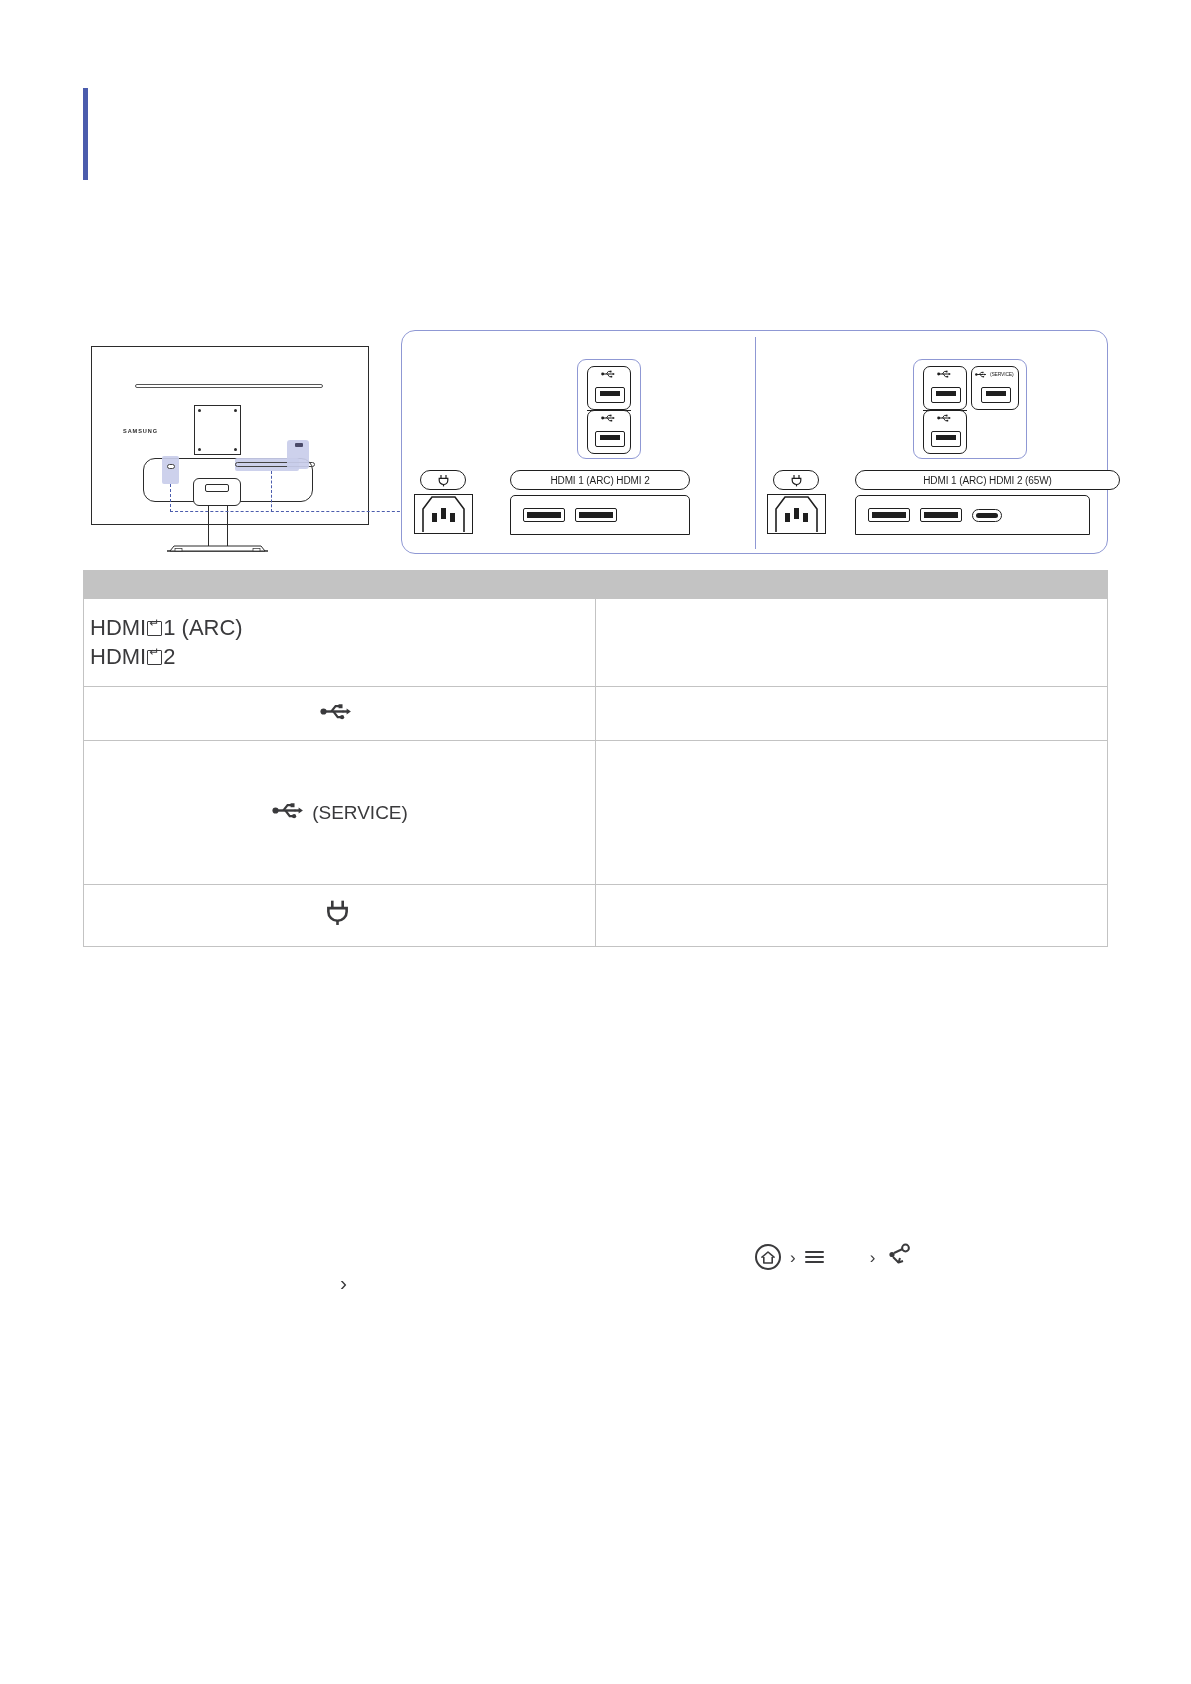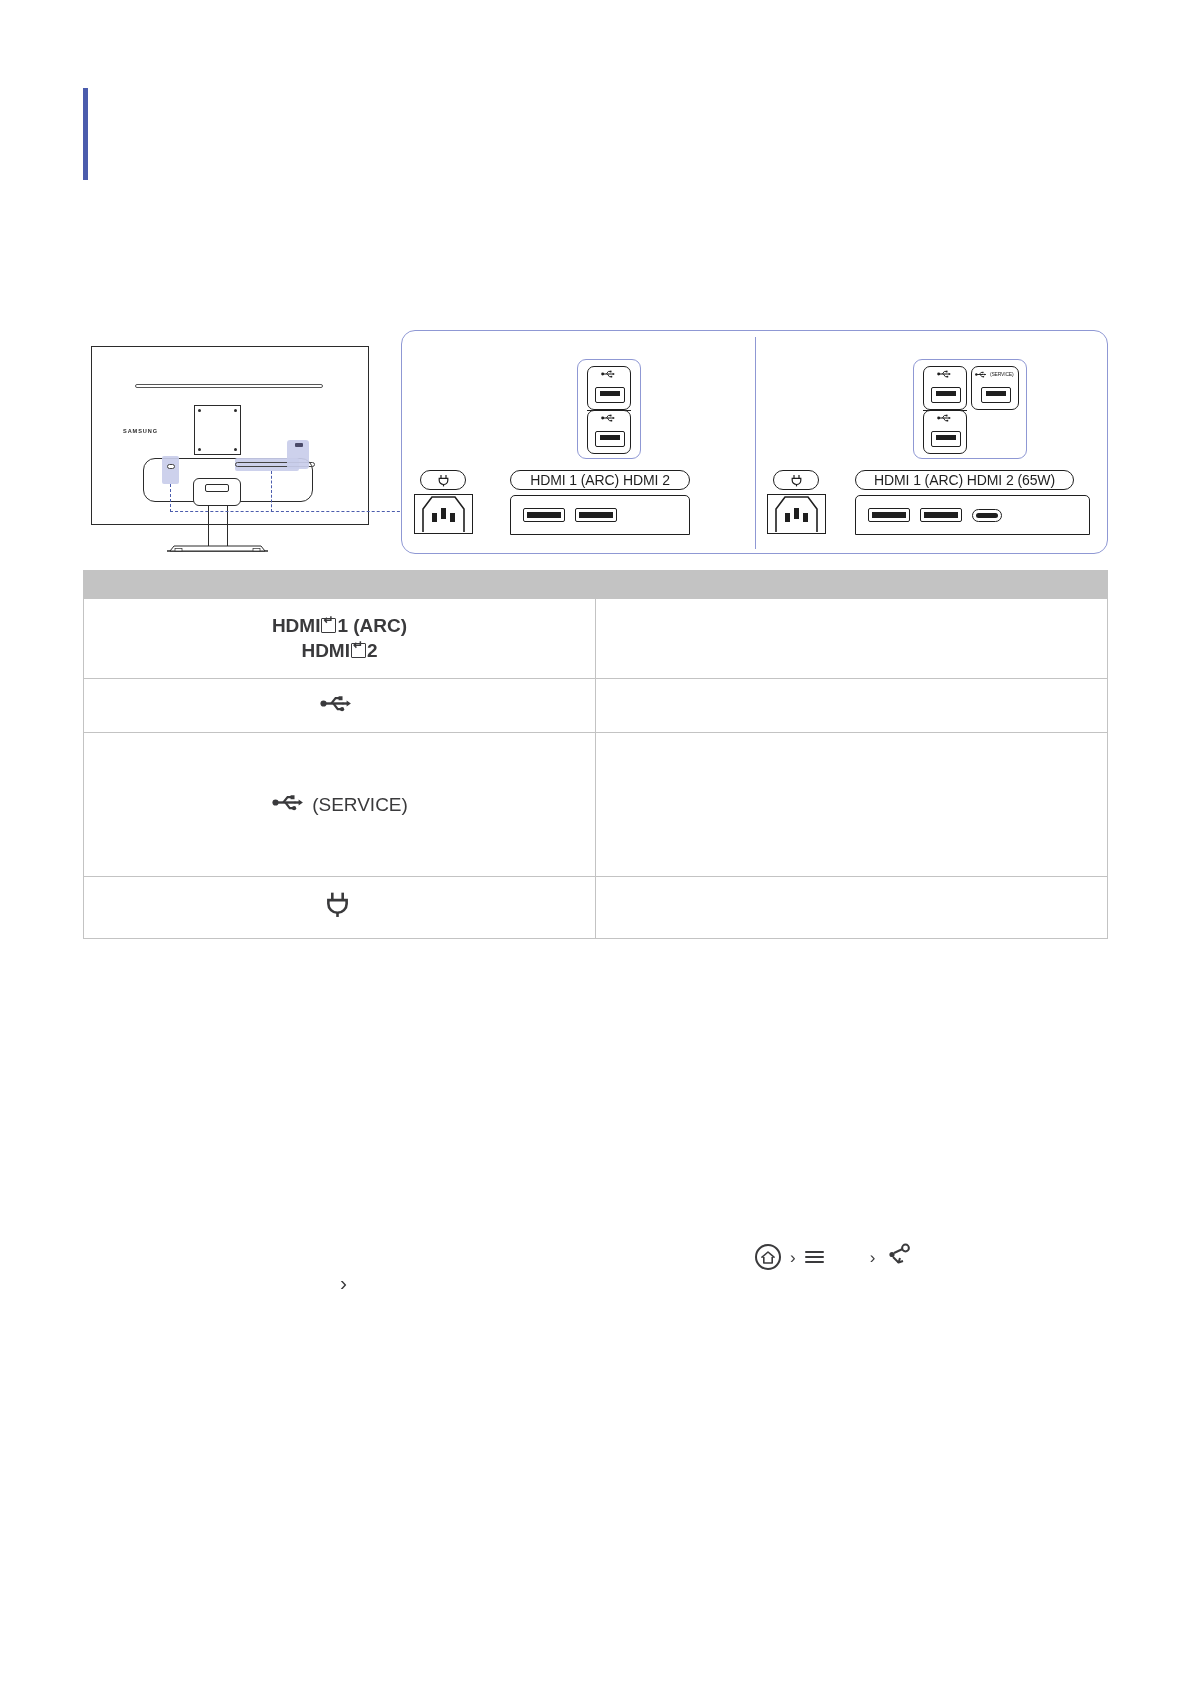--- a/index.html
+++ b/index.html
@@ -124,21 +124,21 @@
     position:absolute;width:59px;height:40px;
     border:1.6px solid #1f1f1f;box-sizing:border-box;background:#fff;
   }
   .pwr-socket svg{display:block;}
 
   
   .hdmi-pill{
     position:absolute;height:20px;
     border:1.5px solid #1f1f1f;border-radius:10px;box-sizing:border-box;background:#fff;
     display:flex;align-items:center;justify-content:center;
-    font-size:14px;letter-spacing:-.1px;color:#1f1f1f;white-space:nowrap;padding:0 8px;
+    font-size:10px;letter-spacing:-.1px;color:#1f1f1f;white-space:nowrap;padding:0 8px;
   }
   .hdmi-tray{
     position:absolute;height:40px;
     border:1.6px solid #1f1f1f;border-radius:5px 5px 0 0;box-sizing:border-box;background:#fff;
     display:flex;align-items:center;gap:10px;padding:0 12px;
   }
   .hdmi-port{
     width:42px;height:14px;border:1.5px solid #1f1f1f;box-sizing:border-box;
     border-radius:2px;position:relative;background:#fff;
   }
@@ -166,21 +166,21 @@
     width:163px;text-align:center;padding:14px 6px;color:#3a3a3c;
     font-size:19px;line-height:1.32;white-space:nowrap;
   }
   td.val{padding:10px 14px;}
   .r-hdmi{height:66px;}
   .r-usb{height:50px;}
   .r-svc{height:144px;}
   .r-65w{height:290px;}
   .r-pwr{height:56px;}
   .key-row{display:flex;align-items:center;justify-content:center;gap:5px;}
-  .hdmi-key{font-size:19px;line-height:1.34;text-align:center;font-weight:bold;}
+  .hdmi-key{font-size:22px;line-height:1.34;text-align:left;}
   .boxarrow{
     display:inline-block;width:13px;height:13px;border:1.6px solid #3a3a3c;
     position:relative;vertical-align:-1px;margin:0 1px;border-radius:1px;
   }
   .boxarrow::after{
     content:"\21B5";position:absolute;left:1px;top:-5px;font-size:12px;line-height:13px;color:#3a3a3c;
   }
 
   
   .footer-icons{
@@ -364,21 +364,21 @@
       </div>
       <div class="pwr-socket" style="left:12px;top:163px;">
         <svg width="57" height="38" viewBox="0 0 57 38">
           <path d="M8 37 V14 L17 2 H40 L49 14 V37" fill="none" stroke="#1f1f1f" stroke-width="1.6"></path>
           <rect x="17" y="18" width="5" height="9" fill="#1f1f1f"></rect>
           <rect x="26" y="13" width="5" height="11" fill="#1f1f1f"></rect>
           <rect x="35" y="18" width="5" height="9" fill="#1f1f1f"></rect>
         </svg>
       </div>
 
-      <div class="hdmi-pill" style="left:100px;top:139px;width:219px;justify-content:center;">
+      <div class="hdmi-pill" style="left:100px;top:139px;width:265px;justify-content:center;">
         <span>HDMI 1 (ARC)  HDMI 2   (65W)</span>
       </div>
       <div class="hdmi-tray" style="left:100px;top:164px;width:235px;">
         <div class="hdmi-port"></div>
         <div class="hdmi-port"></div>
         <div class="usbc-port"></div>
       </div>
     </div>
   </div>
 </div>

